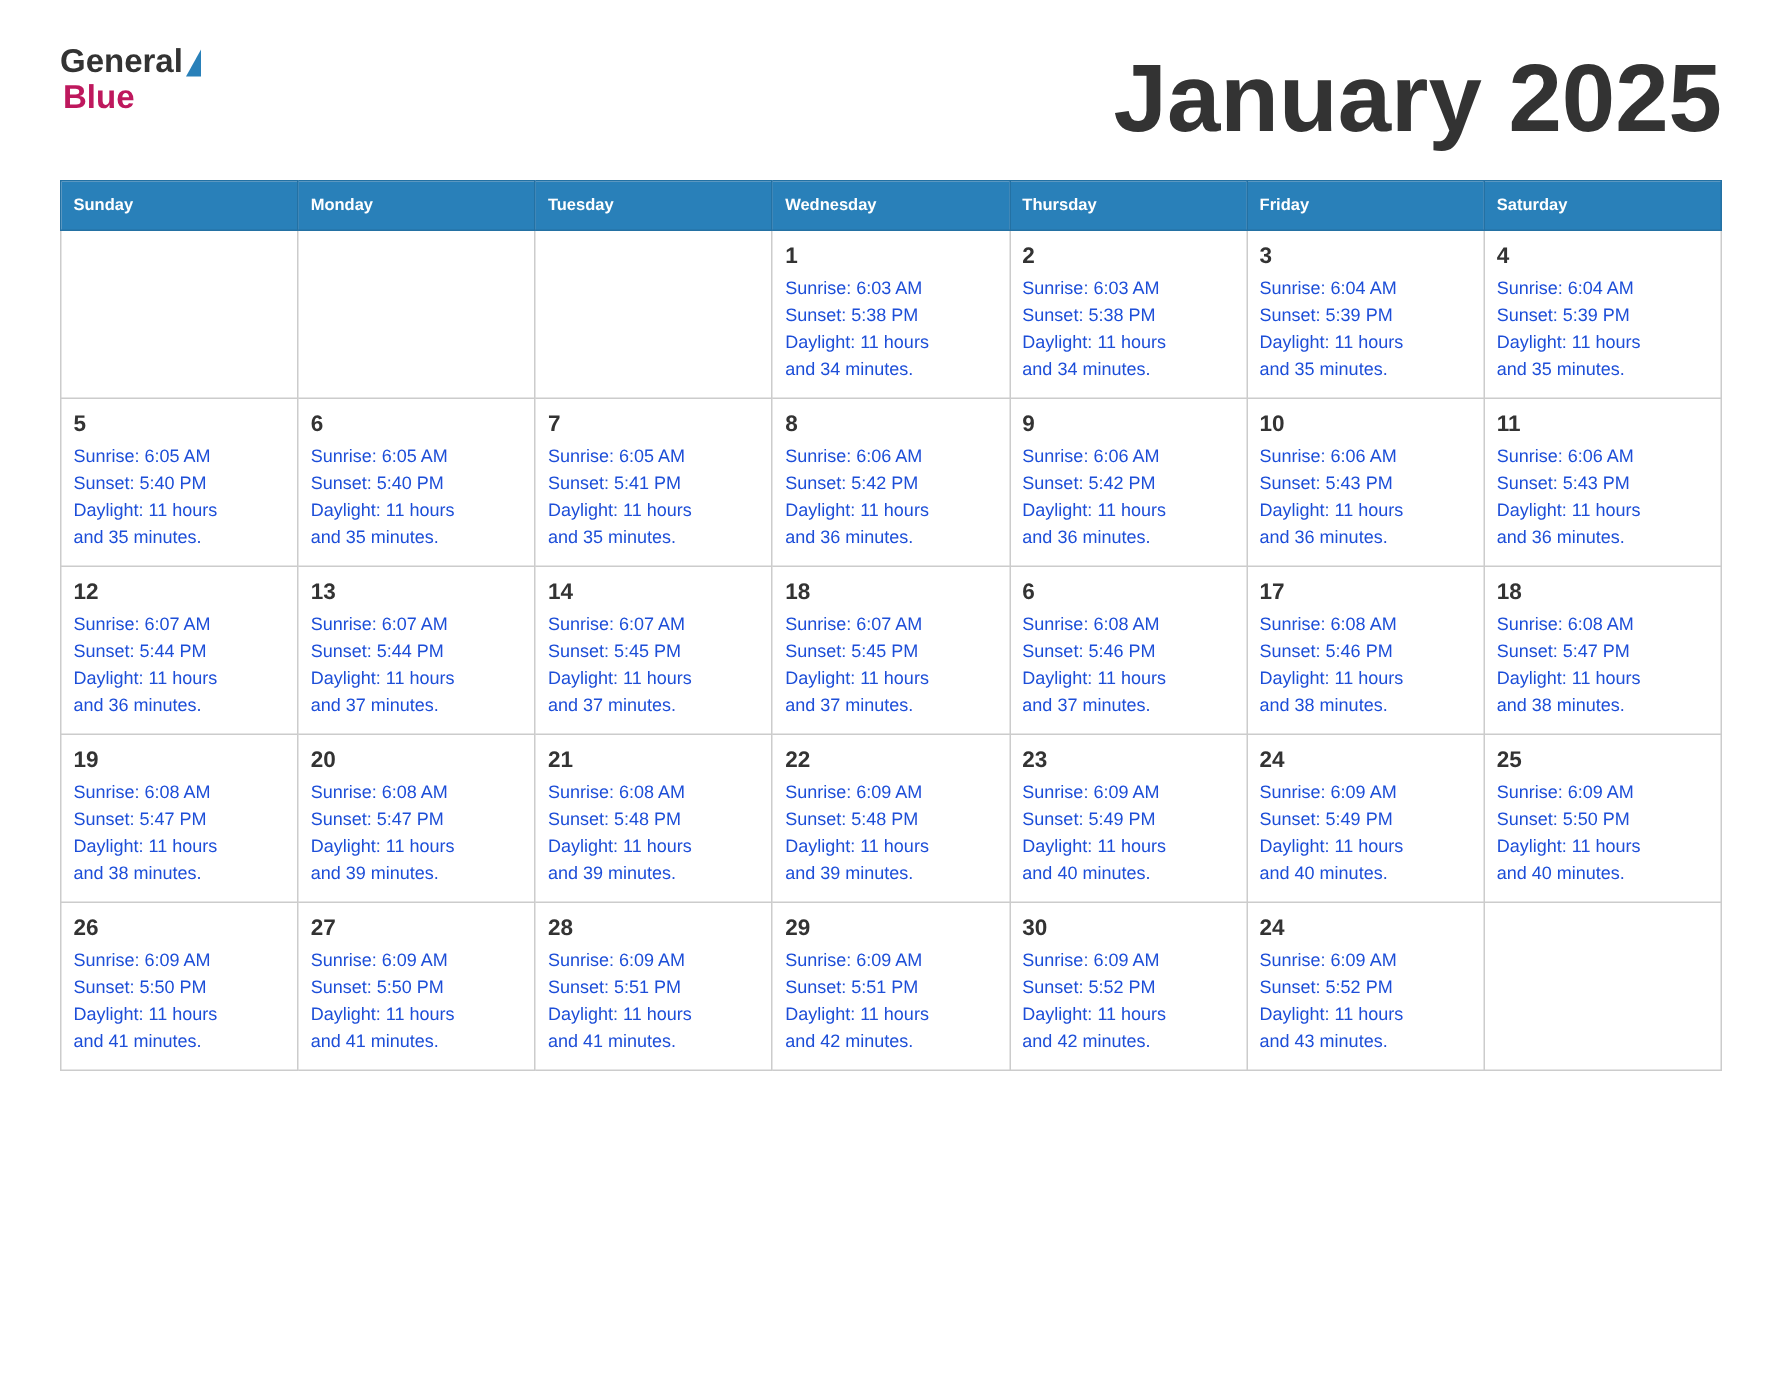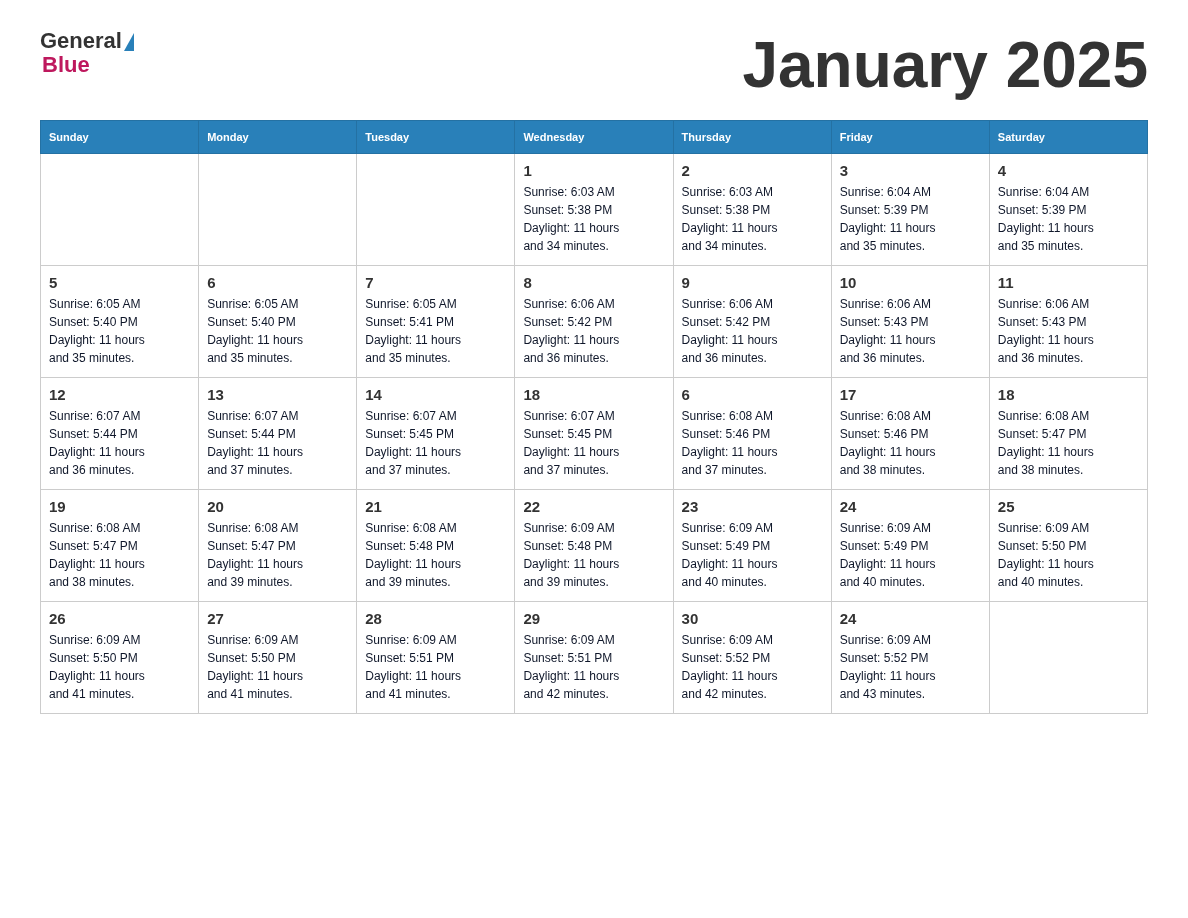--- a/index.html
+++ b/index.html
@@ -79,21 +79,21 @@
       min-height: 90px;
     }
     .day-number {
       font-size: 15px;
       font-weight: bold;
       color: #333;
       margin-bottom: 4px;
     }
     .day-info {
       font-size: 12px;
-      color: #0f172a;
+      color: #1d4ed8;
       line-height: 1.5;
     }
     .empty-cell {
       background: #fff;
     }
     .calendar tbody tr td:first-child .day-number { }
   </style>
 </head>
 <body>
 

